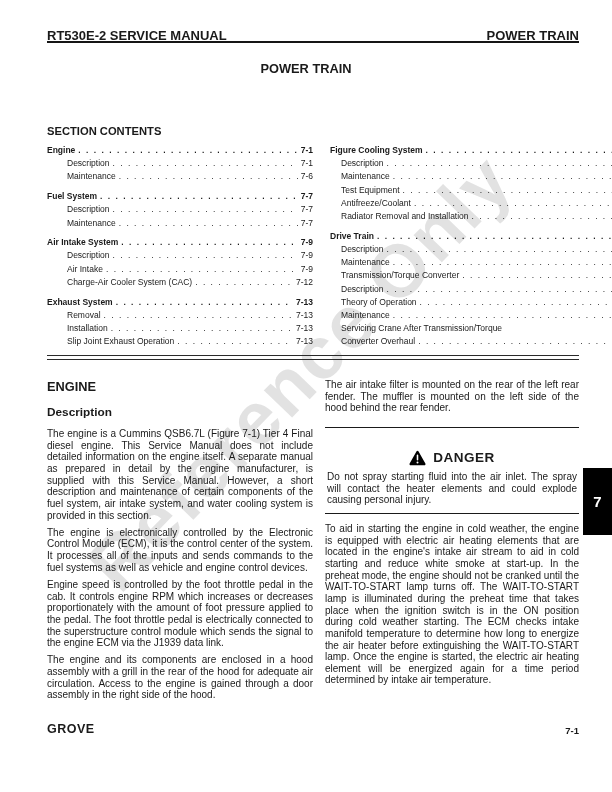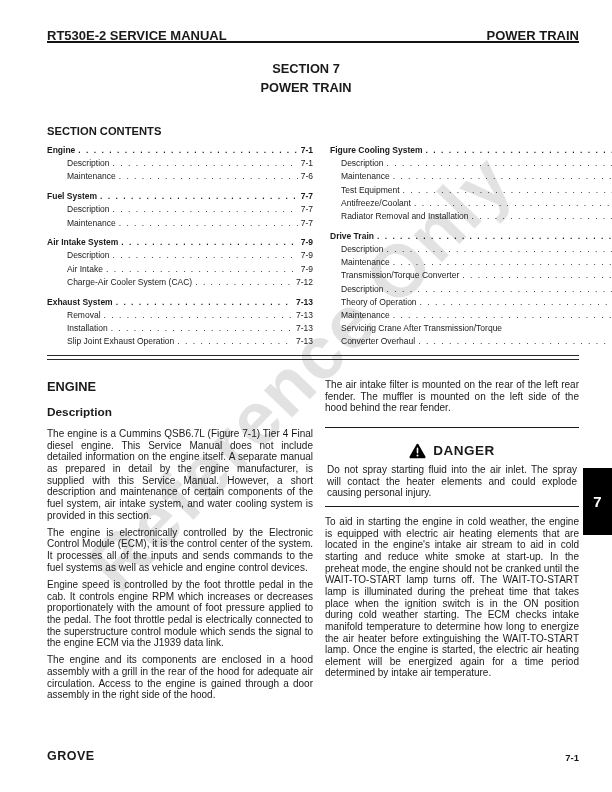--- a/index.html
+++ b/index.html
@@ -64,38 +64,38 @@
   
   .bodywrap{position:absolute;top:379px;left:47px;right:33px;display:flex;}
   .col-l{width:266px;margin-right:12px;}
   .col-r{flex:1;}
   .h-engine{font-size:12.8px;font-weight:bold;margin:0 0 11px 0;}
   .h-desc{font-size:11.8px;font-weight:bold;margin:0 0 9px 0;}
   .para{font-size:10px;line-height:11.65px;text-align:justify;margin:0 0 5.5px 0;}
   
   .danger-box{
     border-top:1.3px solid #1a1a1a;border-bottom:1.3px solid #1a1a1a;
-    margin:13px 0 9px 0;padding:13px 2px 6px 2px;
+    margin:13px 0 9px 0;padding:20px 2px 6px 2px;
   }
   .danger-head{
     display:flex;align-items:center;justify-content:center;
     margin:2px 0 5px 0;
   }
   .danger-head .tri{width:17px;height:16px;margin-right:7px;}
   .danger-word{font-size:13.5px;font-weight:bold;letter-spacing:0.5px;}
   
   .side-tab{
     position:absolute;right:0;top:468px;width:29px;height:67px;
     background:#000;color:#fff;
     display:flex;align-items:center;justify-content:center;
     font-size:15px;font-weight:bold;z-index:2;
   }
   
   .footer{
-    position:absolute;top:749px;left:47px;right:33px;
+    position:absolute;top:722px;left:47px;right:33px;
     display:flex;align-items:flex-end;
   }
   .footer .f-left{flex:1;font-weight:bold;font-size:12.5px;letter-spacing:0.5px;}
   .footer .f-center{flex:2;text-align:center;font-size:8px;color:#222;}
   .footer .f-right{flex:1;text-align:right;font-weight:bold;font-size:9.5px;}
 </style>
 </head>
 <body>
 
 <div class="page">
@@ -104,21 +104,20 @@
 
   <div class="layer">
 
     <div class="header-row">
       <span>RT530E-2 SERVICE MANUAL</span>
       <span>POWER TRAIN</span>
     </div>
     <div class="header-rule"></div>
 
     <div class="section-title">
-      <div>SECTION 7</div>
       <div>POWER TRAIN</div>
     </div>
 
     <div class="toc">
       <div class="toc-heading">SECTION CONTENTS</div>
       <div class="toc-cols">
 
         <div class="toc-col left">
           <div class="toc-row group">
               <span class="lbl">Engine</span>

